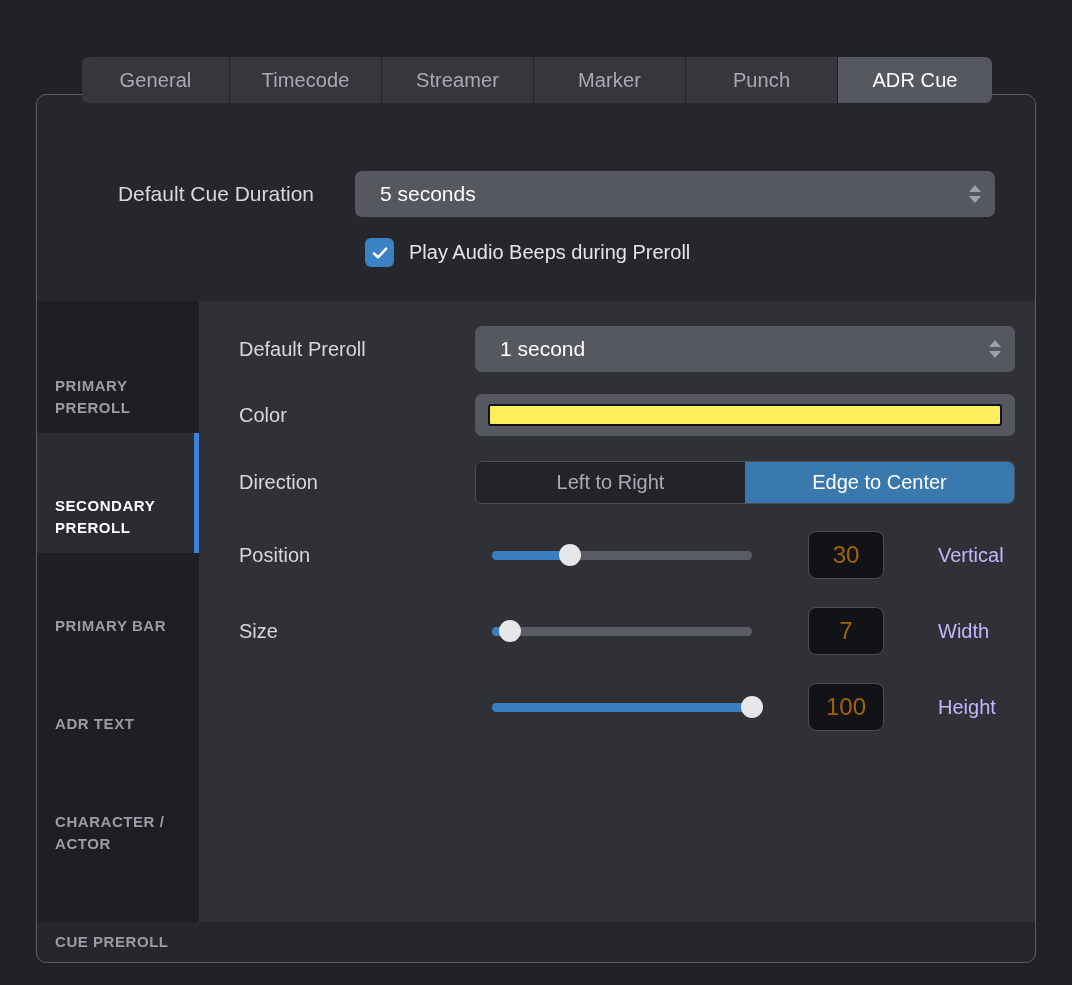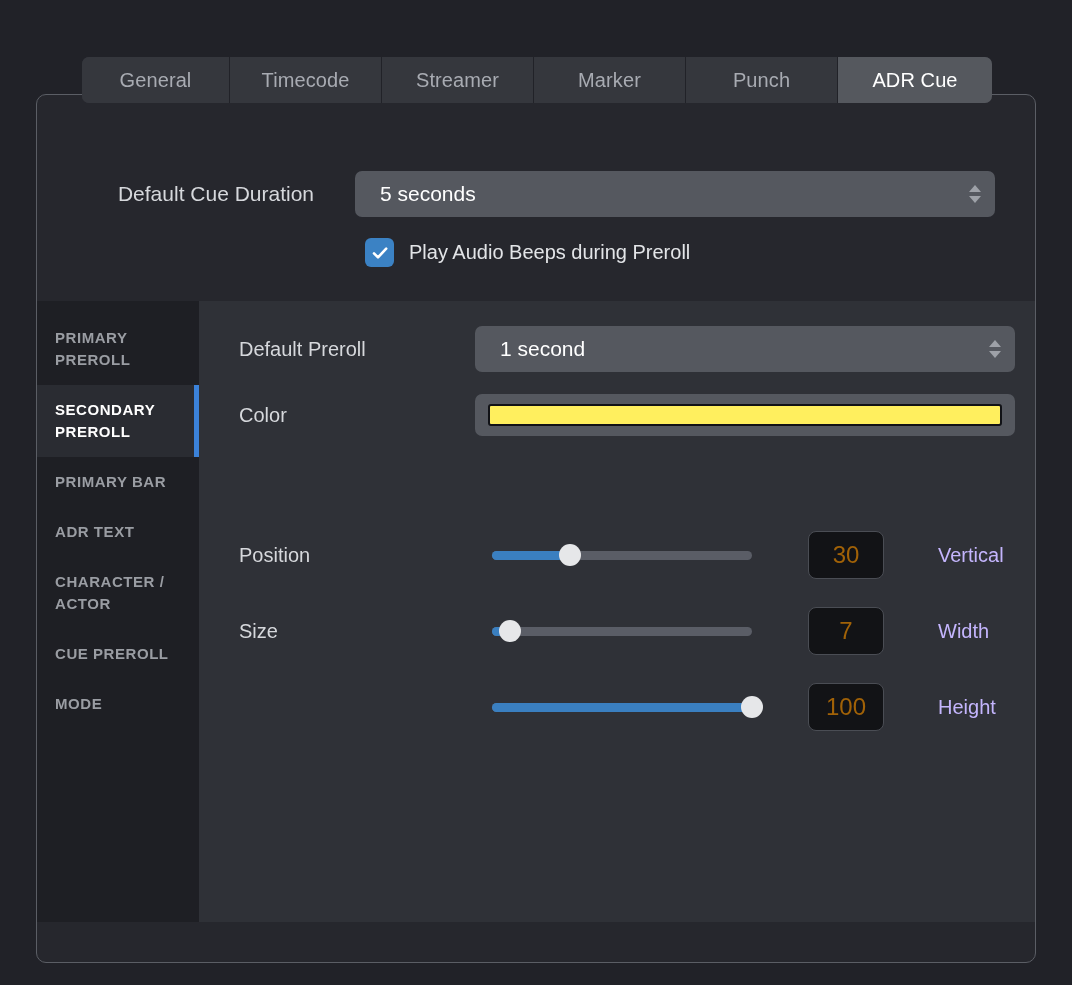--- a/index.html
+++ b/index.html
@@ -163,20 +163,21 @@
     box-sizing: border-box;
     cursor: default;
   }
   .side-item .side-label {
     font-size: 15px;
     font-weight: bold;
     letter-spacing: 0.55px;
     color: #9a9da3;
     line-height: 22px;
     display: block;
+    margin-top: 48px;
   }
   .side-item.active {
     background: #2a2c32;
   }
   .side-item.active .side-label { color: #ffffff; }
   .side-item.active::after {
     content: "";
     position: absolute;
     right: 0;
     top: 0;
@@ -393,20 +394,27 @@
         </span>
       </div>
 
       <div class="crow" style="left:40px; top:93px;">
         <span class="crow-label">Color</span>
         <span class="color-well">
           <span class="color-swatch" style="background:#ffef5e"></span>
         </span>
       </div>
 
+      <div class="crow" style="left:40px; top:160px;">
+        <span class="crow-label">Direction</span>
+        <span class="segmented">
+          <span class="seg">Left to Right</span>
+          <span class="seg active">Edge to Center</span>
+        </span>
+      </div>
 
       <div class="crow" style="left:40px; top:230px;">
         <span class="crow-label">Position</span>
         <span class="slider" style="margin-left:17px;">
           <span class="track"></span>
           <span class="fill" style="width:30%"></span>
           <span class="knob" style="left:30%"></span>
         </span>
         <span class="valuebox">30</span>
         <span class="unit-label">Vertical</span>

